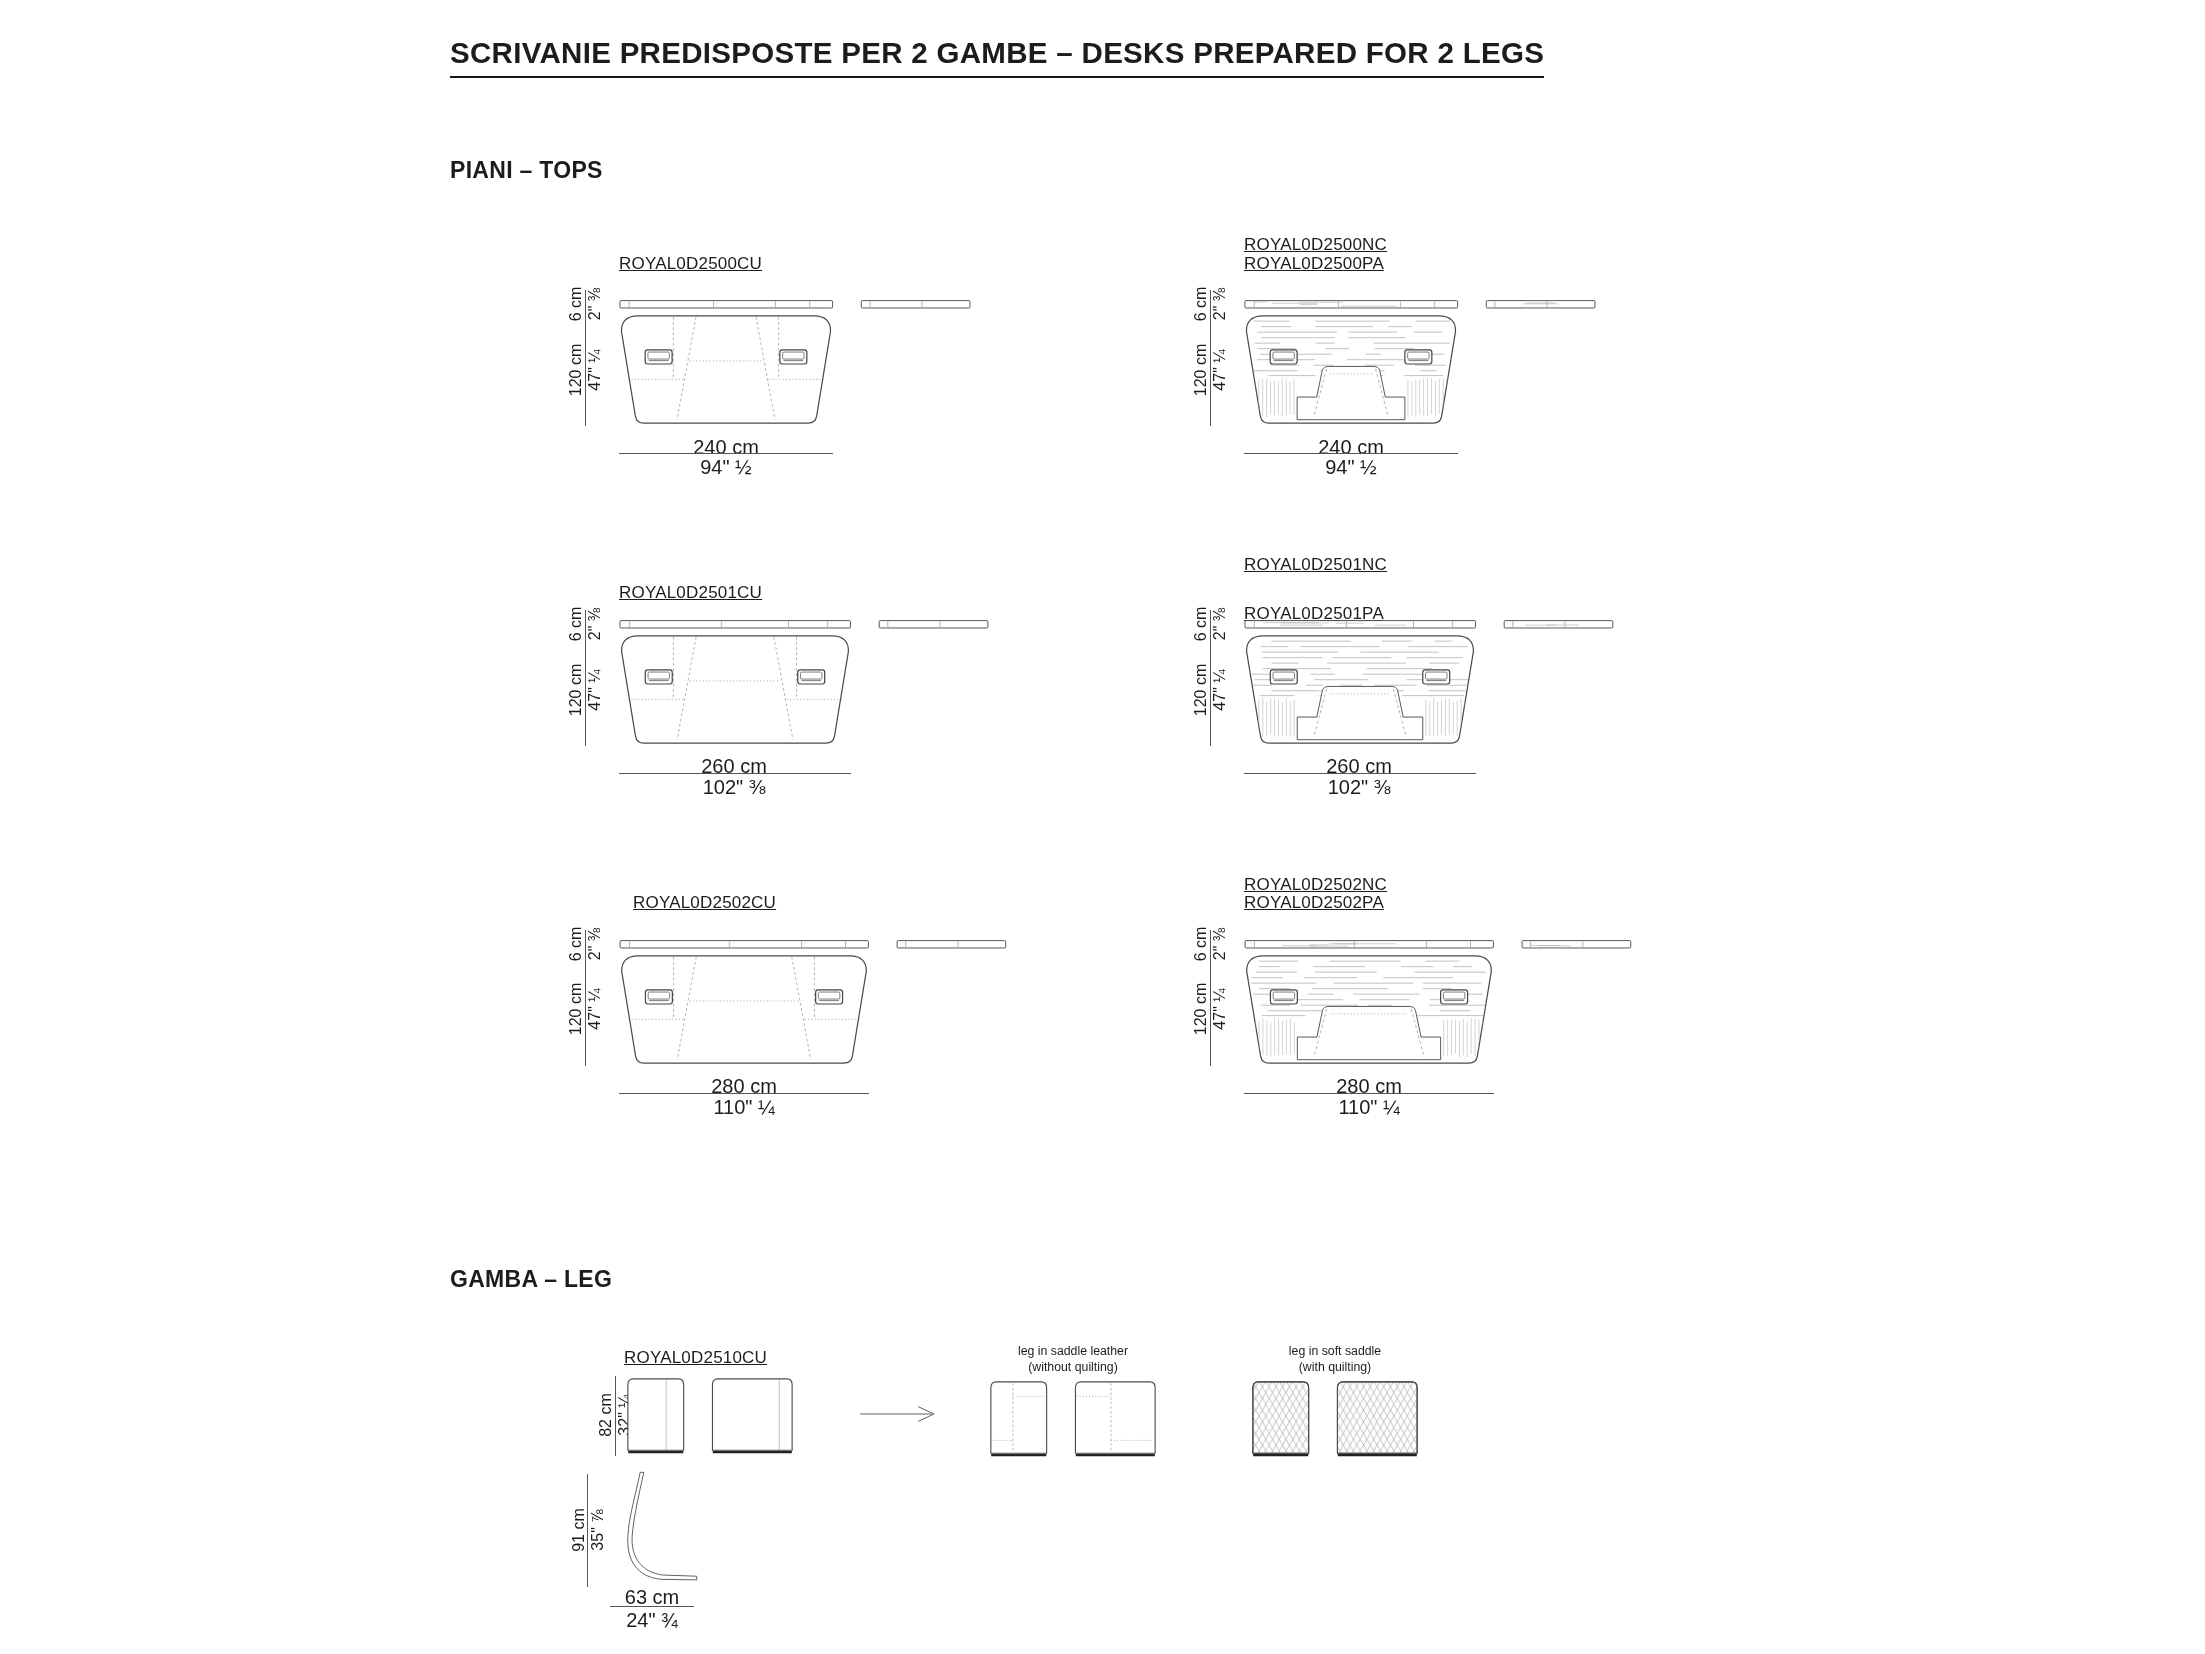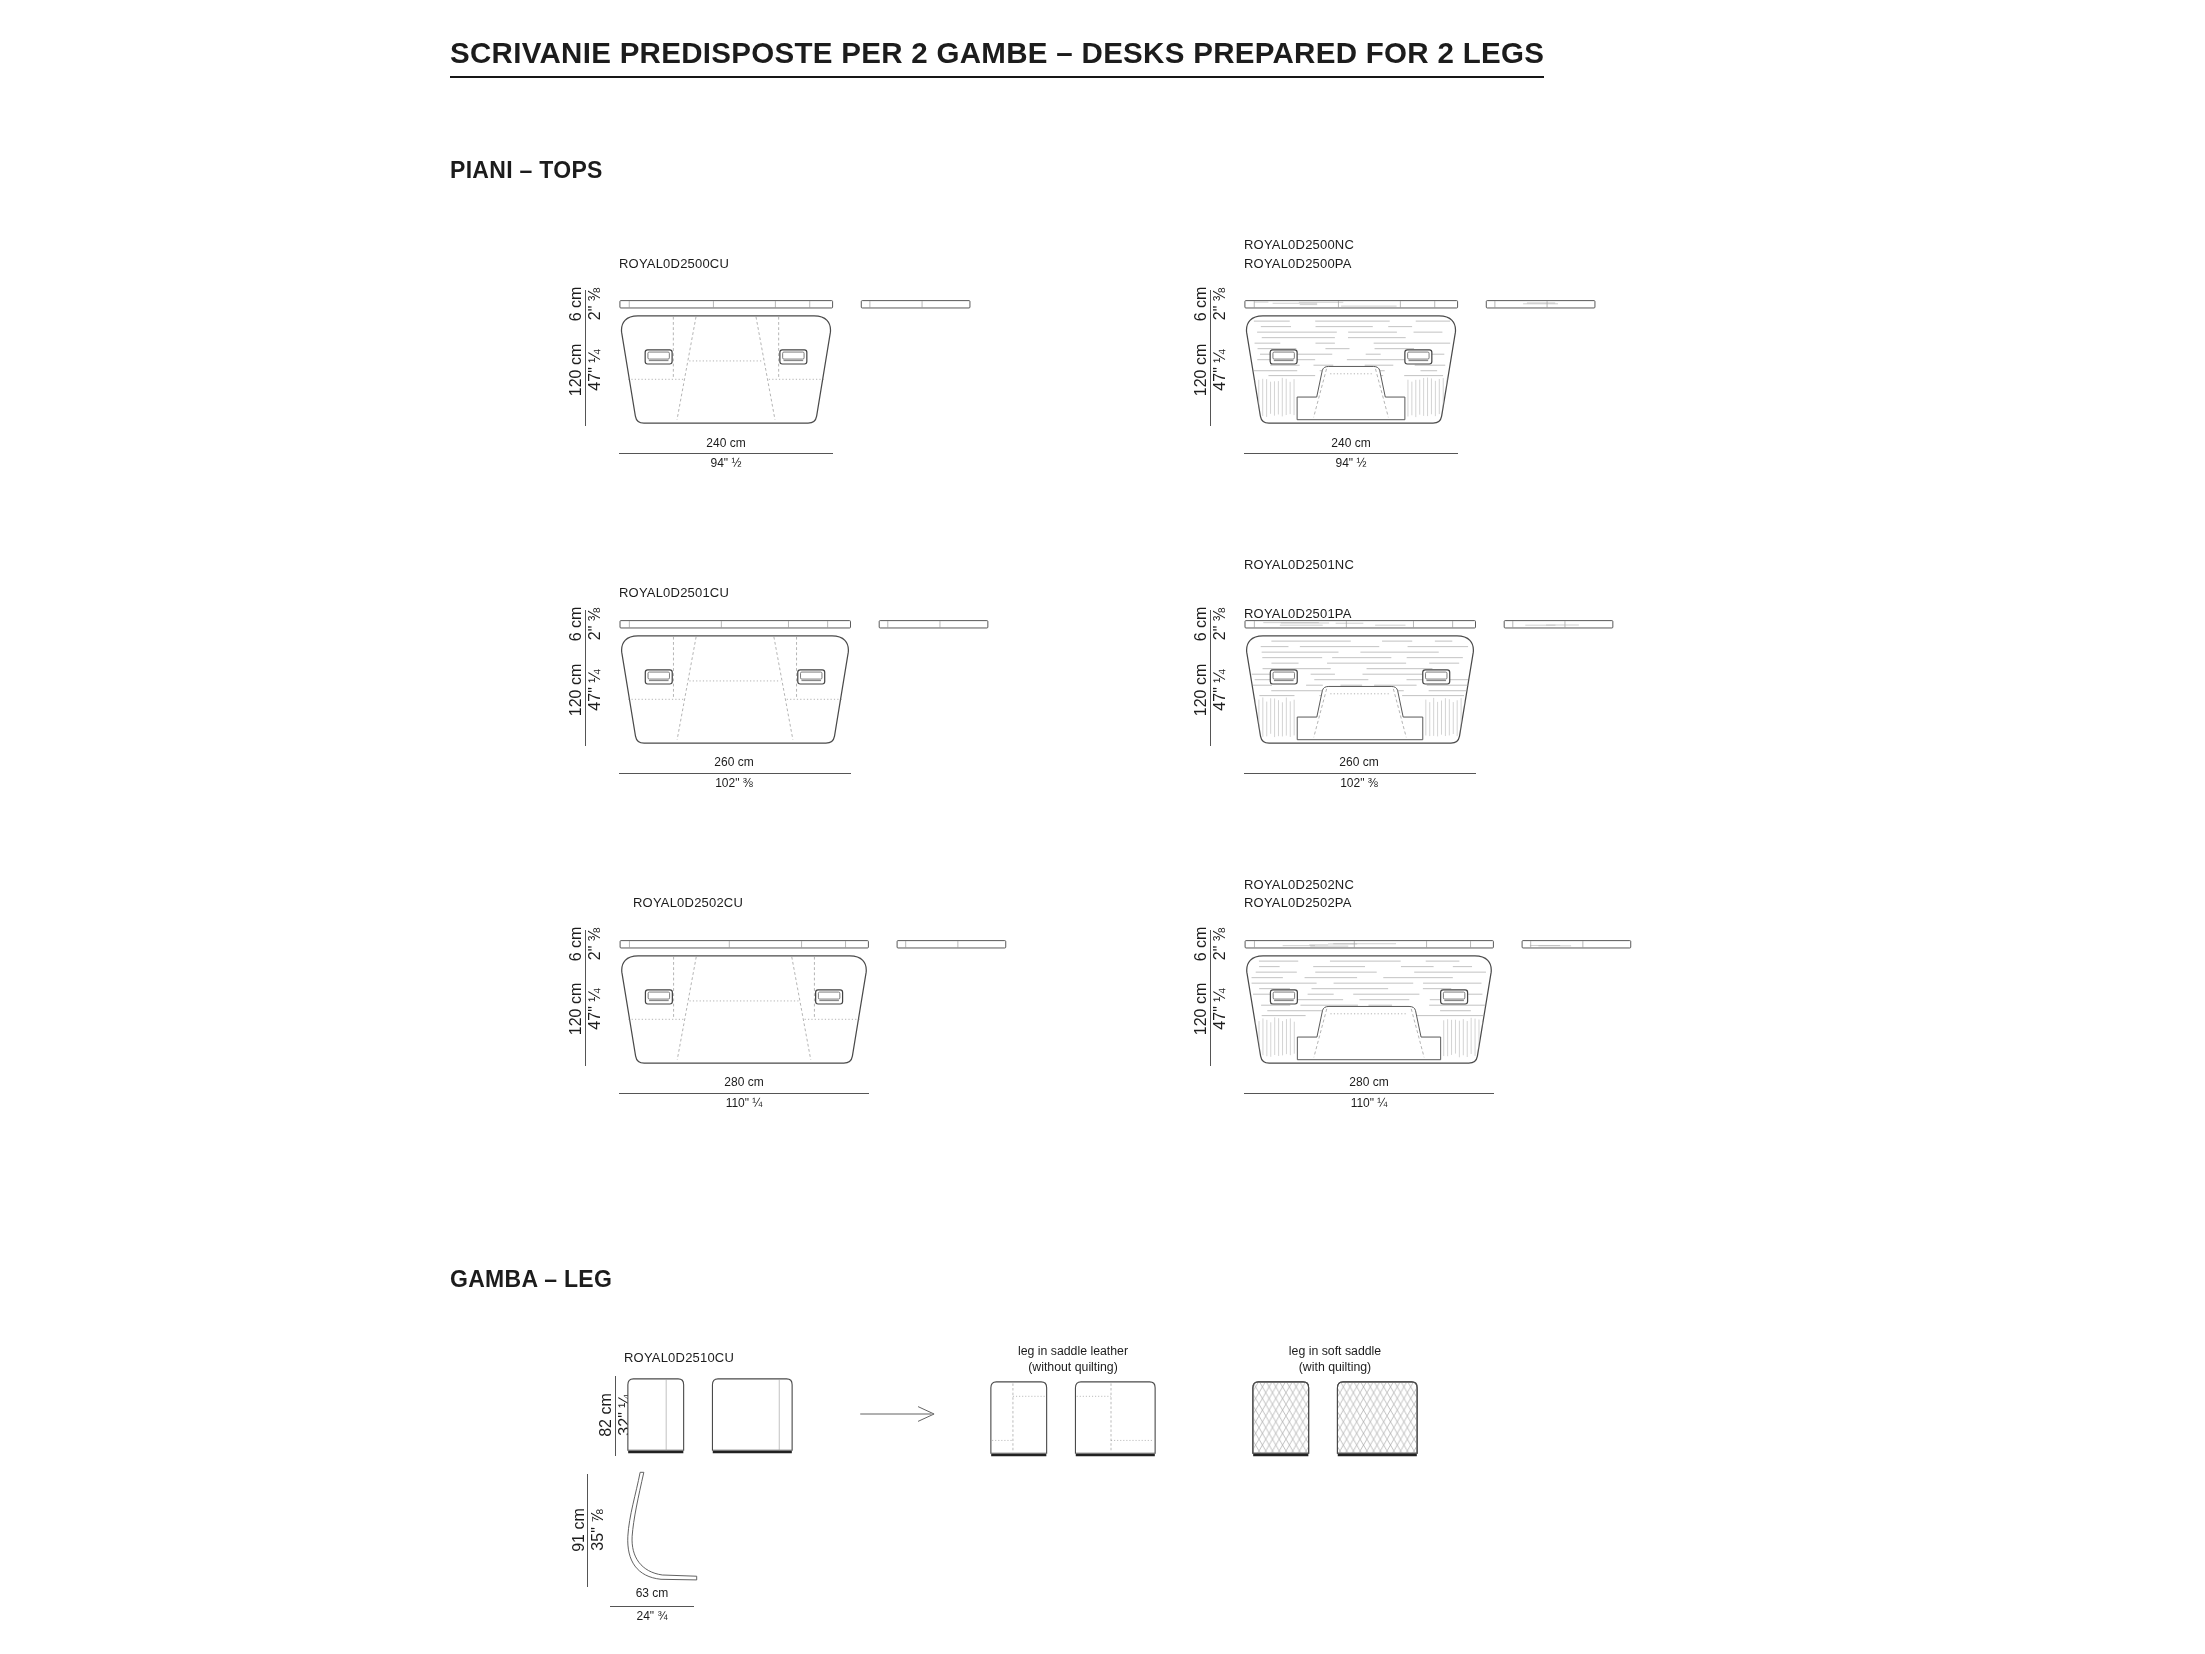--- a/index.html
+++ b/index.html
@@ -2,22 +2,22 @@
 <html style="font-size:9.8px"><head>
 <meta charset="utf-8">
 <style>
   html,body{margin:0;padding:0;background:#fff;}
   .page{position:relative;width:2205px;height:1654px;background:#ffffff;
         font-family:"Liberation Sans","DejaVu Sans",sans-serif;color:#1c1c1c;overflow:hidden;}
   .abs{position:absolute;}
   .h1{font-size:29.5px;font-weight:bold;letter-spacing:0.3px;white-space:nowrap;
       border-bottom:2.2px solid #161616;padding-bottom:5.5px;}
   .h2{font-size:23px;font-weight:bold;letter-spacing:0.3px;white-space:nowrap;}
-  .code{font-size:13px;letter-spacing:0.2px;line-height:18.5px;white-space:nowrap;}
-  .dim{font-size:12px;white-space:nowrap;transform:translateX(-50%);}
+  .code{font-size:17px;letter-spacing:0.2px;line-height:18.5px;white-space:nowrap;text-decoration:underline;}
+  .dim{font-size:20px;white-space:nowrap;transform:translateX(-50%);}
   .rot{font-size:16px;white-space:nowrap;transform:translate(-50%,-50%) rotate(-90deg);}
   .cap{font-size:12.3px;line-height:16px;text-align:center;transform:translateX(-50%);white-space:nowrap;}
   .vline{width:0.9px;background:#555;}
   .hline{height:0.9px;background:#555;}
   .draw svg{display:block;}
 </style>
 </head>
 <body>
 
 <div class="page">

